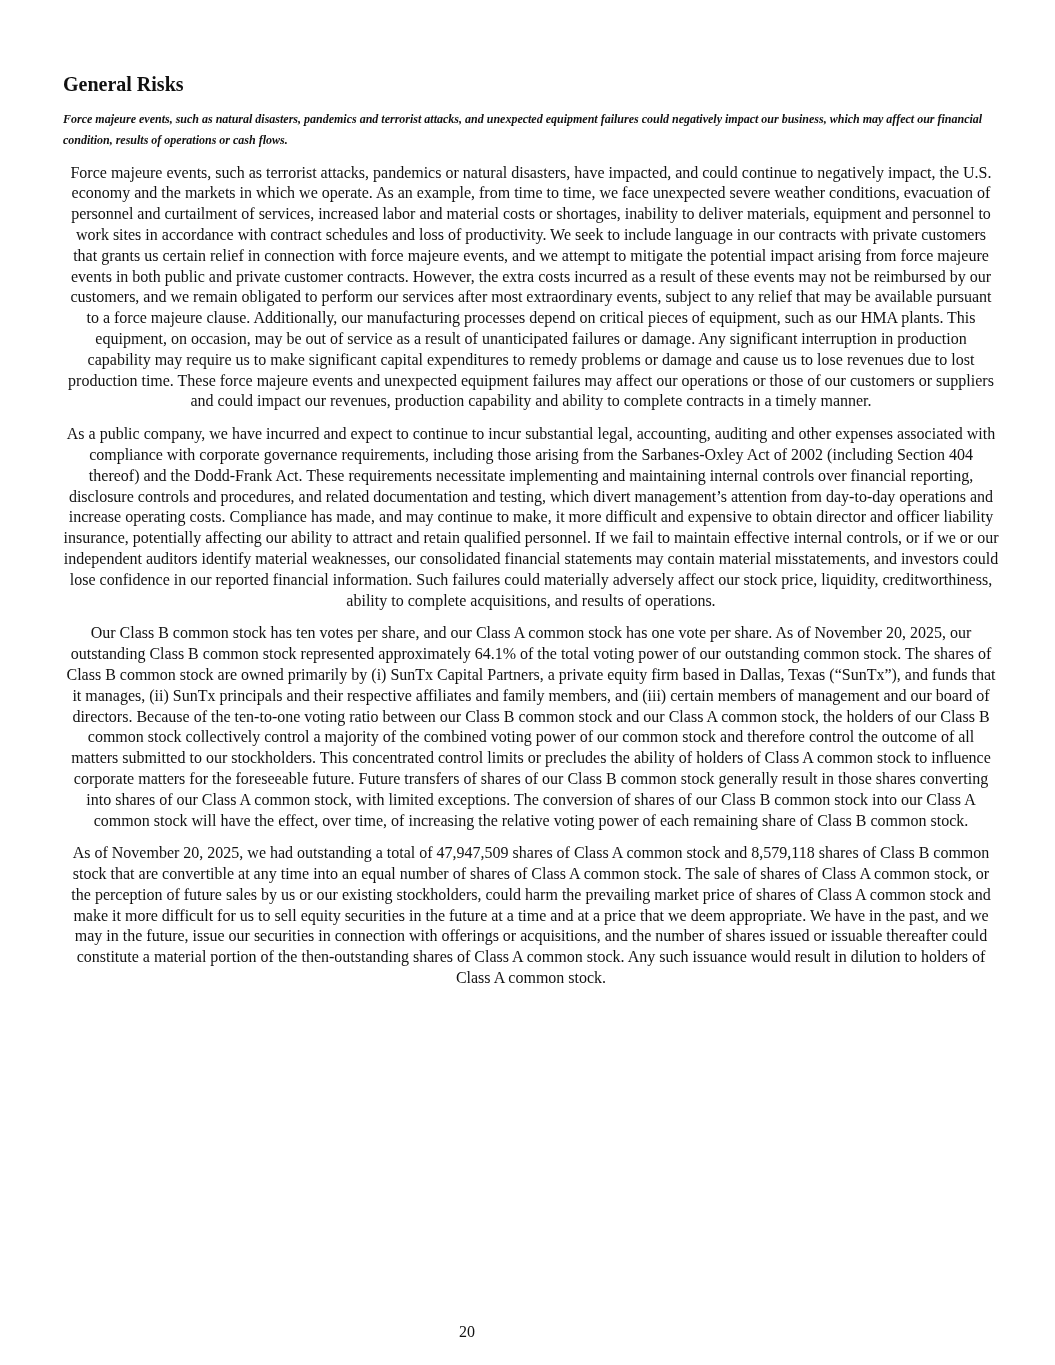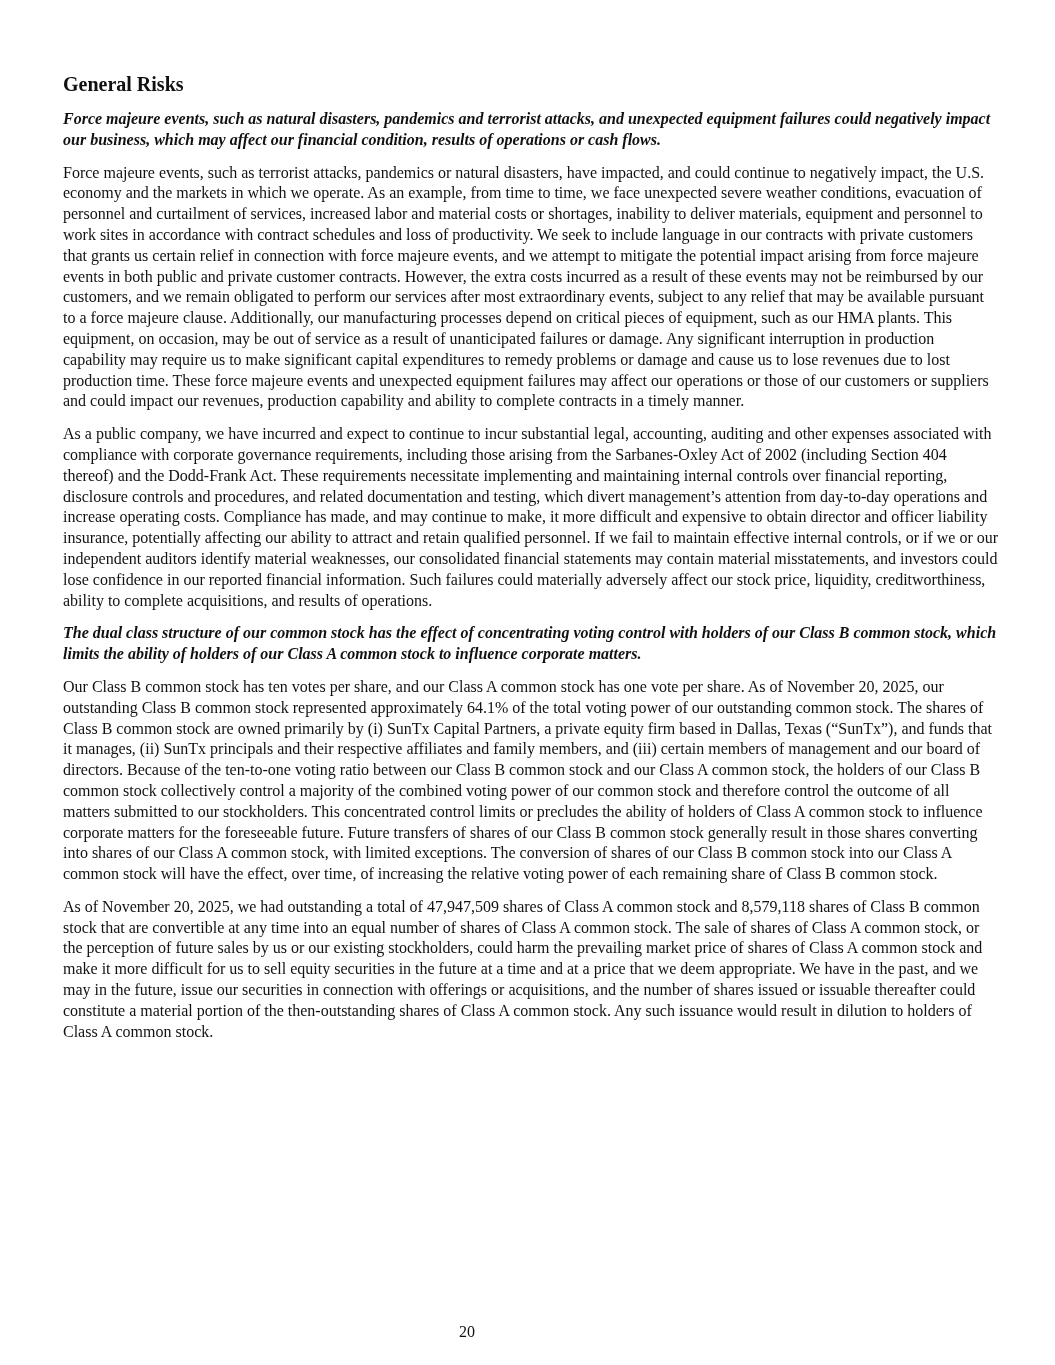--- a/index.html
+++ b/index.html
@@ -23,29 +23,29 @@
     }
     .section-heading {
       font-weight: bold;
       font-size: 20px;
       line-height: 21px;
       margin: 0 0 14px 0;
     }
     .risk-title {
       font-weight: bold;
       font-style: italic;
-      font-size: 16px;
+      font-size: 12px;
       line-height: 20.8px;
       margin: 0 0 12px 0;
     }
     .para {
       font-size: 16px;
       line-height: 20.8px;
       margin: 0 0 12px 0;
-      text-align: left;
+      text-align: center;
     }
     .page-number {
       position: absolute;
       left: 0;
       width: 934px;
       top: 1322px;
       text-align: center;
       font-size: 16px;
       line-height: 20px;
     }
@@ -56,20 +56,19 @@
 <div class="page">
 
   <div class="section-heading">General Risks</div>
 
   <div class="risk-title">Force majeure events, such as natural disasters, pandemics and terrorist attacks, and unexpected equipment failures could negatively impact our business, which may affect our financial condition, results of operations or cash flows.</div>
   <p class="para">Force majeure events, such as terrorist attacks, pandemics or natural disasters, have impacted, and could continue to negatively impact, the U.S. economy and the markets in which we operate. As an example, from time to time, we face unexpected severe weather conditions, evacuation of personnel and curtailment of services, increased labor and material costs or shortages, inability to deliver materials, equipment and personnel to work sites in accordance with contract schedules and loss of productivity. We seek to include language in our contracts with private customers that grants us certain relief in connection with force majeure events, and we attempt to mitigate the potential impact arising from force majeure events in both public and private customer contracts. However, the extra costs incurred as a result of these events may not be reimbursed by our customers, and we remain obligated to perform our services after most extraordinary events, subject to any relief that may be available pursuant to a force majeure clause. Additionally, our manufacturing processes depend on critical pieces of equipment, such as our HMA plants. This equipment, on occasion, may be out of service as a result of unanticipated failures or damage. Any significant interruption in production capability may require us to make significant capital expenditures to remedy problems or damage and cause us to lose revenues due to lost production time. These force majeure events and unexpected equipment failures may affect our operations or those of our customers or suppliers and could impact our revenues, production capability and ability to complete contracts in a timely manner.</p>
 
   <p class="para">As a public company, we have incurred and expect to continue to incur substantial legal, accounting, auditing and other expenses associated with compliance with corporate governance requirements, including those arising from the Sarbanes-Oxley Act of 2002 (including Section&nbsp;404 thereof) and the Dodd-Frank Act. These requirements necessitate implementing and maintaining internal controls over financial reporting, disclosure controls and procedures, and related documentation and testing, which divert management’s attention from day-to-day operations and increase operating costs. Compliance has made, and may continue to make, it more difficult and expensive to obtain director and officer liability insurance, potentially affecting our ability to attract and retain qualified personnel. If we fail to maintain effective internal controls, or if we or our independent auditors identify material weaknesses, our consolidated financial statements may contain material misstatements, and investors could lose confidence in our reported financial information. Such failures could materially adversely affect our stock price, liquidity, creditworthiness, ability to complete acquisitions, and results of operations.</p>
 
 
-  <div class="risk-title">The dual class structure of our common stock has the effect of concentrating voting control with holders of our Class B common stock, which limits the ability of holders of our Class A common stock to influence corporate matters.</div>
   <p class="para">Our Class B common stock has ten votes per share, and our Class A common stock has one vote per share. As of November 20, 2025, our outstanding Class B common stock represented approximately 64.1% of the total voting power of our outstanding common stock. The shares of Class B common stock are owned primarily by (i) SunTx Capital Partners, a private equity firm based in Dallas, Texas (“SunTx”), and funds that it manages, (ii) SunTx principals and their respective affiliates and family members, and (iii) certain members of management and our board of directors. Because of the ten-to-one voting ratio between our Class B common stock and our Class A common stock, the holders of our Class B common stock collectively control a majority of the combined voting power of our common stock and therefore control the outcome of all matters submitted to our stockholders. This concentrated control limits or precludes the ability of holders of Class A common stock to influence corporate matters for the foreseeable future. Future transfers of shares of our Class B common stock generally result in those shares converting into shares of our Class A common stock, with limited exceptions. The conversion of shares of our Class B common stock into our Class A common stock will have the effect, over time, of increasing the relative voting power of each remaining share of Class B common stock.</p>
 
   <p class="para">As of November 20, 2025, we had outstanding a total of 47,947,509 shares of Class A common stock and 8,579,118 shares of Class B common stock that are convertible at any time into an equal number of shares of Class A common stock. The sale of shares of Class A common stock, or the perception of future sales by us or our existing stockholders, could harm the prevailing market price of shares of Class A common stock and make it more difficult for us to sell equity securities in the future at a time and at a price that we deem appropriate. We have in the past, and we may in the future, issue our securities in connection with offerings or acquisitions, and the number of shares issued or issuable thereafter could constitute a material portion of the then-outstanding shares of Class A common stock. Any such issuance would result in dilution to holders of Class A common stock.</p>
 
 </div>
 
 <div class="page-number">20</div>
 
 </body></html>

